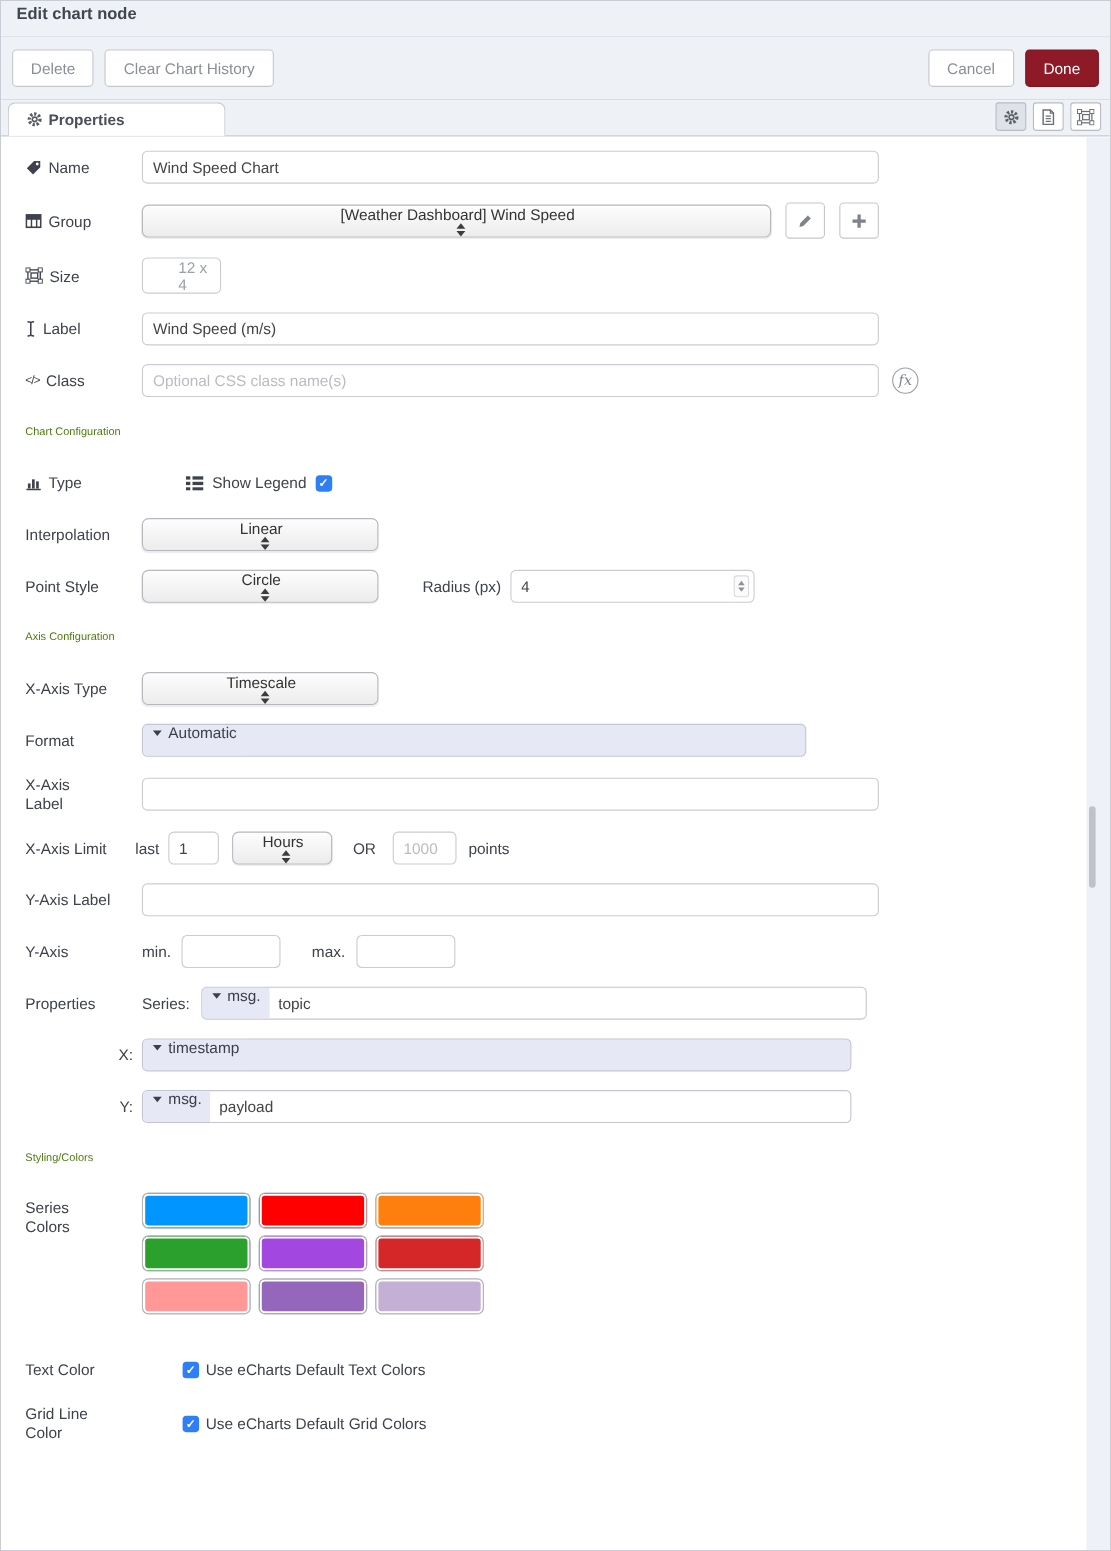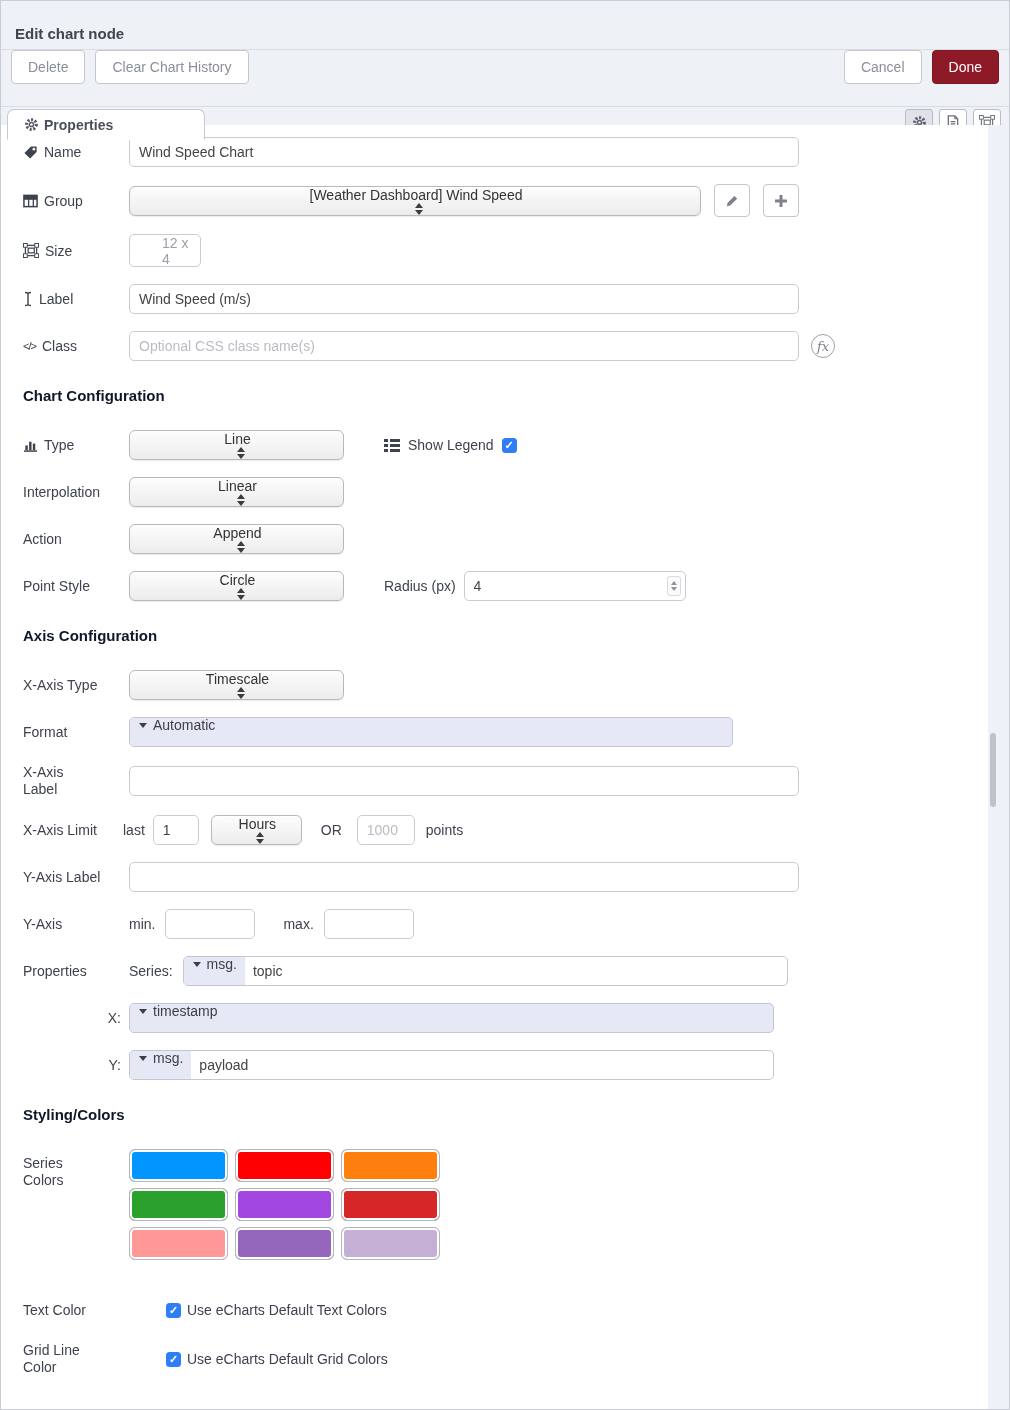--- a/index.html
+++ b/index.html
@@ -3,24 +3,24 @@
 <meta charset="utf-8">
 <style>
   * { margin:0; padding:0; box-sizing:border-box; }
   html,body { background:#fff; }
   body { font-family:"Liberation Sans", sans-serif; font-size:14px; color:#3d424d; }
 
   .dialog { position:relative; width:1010px; height:1410px; background:#fff;
             border:1px solid #c9ccd4; overflow:hidden; }
 
   
-  .dlg-title { background:#eef1f6; border-bottom:1px solid #d9dce3; padding:24px 14px;
+  .dlg-title { background:#eef1f6; border-bottom:1px solid #d9dce3; padding:3px 14px;
                font-size:15px; font-weight:bold; color:#41454e; height:33px; }
   .toolbar { background:#eef1f6; border-bottom:1px solid #d9dce3; height:57px;
-             display:flex; align-items:flex-start; padding:0 10px; }
+             display:flex; align-items:center; padding:0 10px; }
   .btn { display:inline-flex; align-items:center; justify-content:center;
          border:1px solid #c4c7ce; border-radius:4px; background:#fff; color:#8a8f98;
          font-size:14px; height:34px; padding:0 16px; cursor:pointer; }
   .btn + .btn { margin-left:10px; }
   .btn.primary { background:#8e1a28; border-color:#7c1622; color:#fff; }
   .toolbar .spacer { flex:1; }
 
   
   .tabrow { background:#eef1f6; height:33px; position:relative; border-bottom:1px solid #c6c9d1; 
             display:flex; align-items:flex-end; padding:0 8px 0 6px; }
@@ -36,21 +36,21 @@
   
   .content { position:absolute; top:124px; left:0; bottom:0; width:988px;
              border-right:1px solid #d8dbe2; background:#fff; padding:12px 0 0 22px; }
   .scroll-track { position:absolute; top:124px; right:0; bottom:0; width:21px; background:#eef1f8; }
   .scroll-thumb { position:absolute; left:2px; top:608px; width:6px; height:74px;
                   background:#bfc2ca; border-radius:3px; }
 
   .row { display:flex; align-items:center; margin-bottom:17px; min-height:30px; }
   .lbl { width:106px; flex:0 0 106px; display:flex; align-items:center; gap:6px; color:#3d424d; }
   .lbl.wrap { align-items:center; line-height:17px; }
-  .section-h { font-weight:bold; color:#0f172a; margin:26px 0 26px 0; font-size:15px; }
+  .section-h { font-weight:normal; color:#4d7c0f; margin:26px 0 26px 0; font-size:10px; }
 
   input.txt { height:30px; border:1px solid #c9ccd4; border-radius:5px; padding:0 9px;
               font-size:14px; color:#444; font-family:"Liberation Sans",sans-serif; background:#fff; }
   input.txt::placeholder { color:#b9bcc3; }
   .w-main { width:670px; }
 
   
   .sel { height:30px; border:1px solid #b5b8bf; border-radius:6px;
          background:linear-gradient(180deg,#fdfdfd,#ececec);
          box-shadow:inset 0 1px 0 #fff, 0 1px 1px rgba(0,0,0,.08);
@@ -255,27 +255,20 @@
         <span class="ico">
           <svg width="15" height="14" viewBox="0 0 16 15">
               <path d="M1 14h14" stroke="#3d424d" stroke-width="1.6"></path>
               <rect x="2.5" y="8" width="2.6" height="5" fill="#3d424d"></rect>
               <rect x="6.5" y="4" width="2.6" height="9" fill="#3d424d"></rect>
               <rect x="10.5" y="6" width="2.6" height="7" fill="#3d424d"></rect>
             </svg>
         </span>
         <span>Type</span>
       </span>
-      <div class="sel w-sel">
-        <span class="val">Line</span>
-        <span class="arrows">
-            <span class="up"></span>
-            <span class="dn"></span>
-          </span>
-      </div>
       <div class="second-col">
         <span class="ico">
           <svg width="16" height="14" viewBox="0 0 16 14">
               <rect x="0" y="1" width="4" height="3" fill="#3d424d"></rect>
               <rect x="6" y="1" width="10" height="3" fill="#3d424d"></rect>
               <rect x="0" y="6" width="4" height="3" fill="#3d424d"></rect>
               <rect x="6" y="6" width="10" height="3" fill="#3d424d"></rect>
               <rect x="0" y="11" width="4" height="3" fill="#3d424d"></rect>
               <rect x="6" y="11" width="10" height="3" fill="#3d424d"></rect>
             </svg>
@@ -291,32 +284,20 @@
       </span>
       <div class="sel w-sel">
         <span class="val">Linear</span>
         <span class="arrows">
             <span class="up"></span>
             <span class="dn"></span>
           </span>
       </div>
     </div>
 
-    <div class="row">
-      <span class="lbl">
-        <span>Action</span>
-      </span>
-      <div class="sel w-sel">
-        <span class="val">Append</span>
-        <span class="arrows">
-            <span class="up"></span>
-            <span class="dn"></span>
-          </span>
-      </div>
-    </div>
 
     <div class="row">
       <span class="lbl">
         <span>Point Style</span>
       </span>
       <div class="sel w-sel">
         <span class="val">Circle</span>
         <span class="arrows">
             <span class="up"></span>
             <span class="dn"></span>

